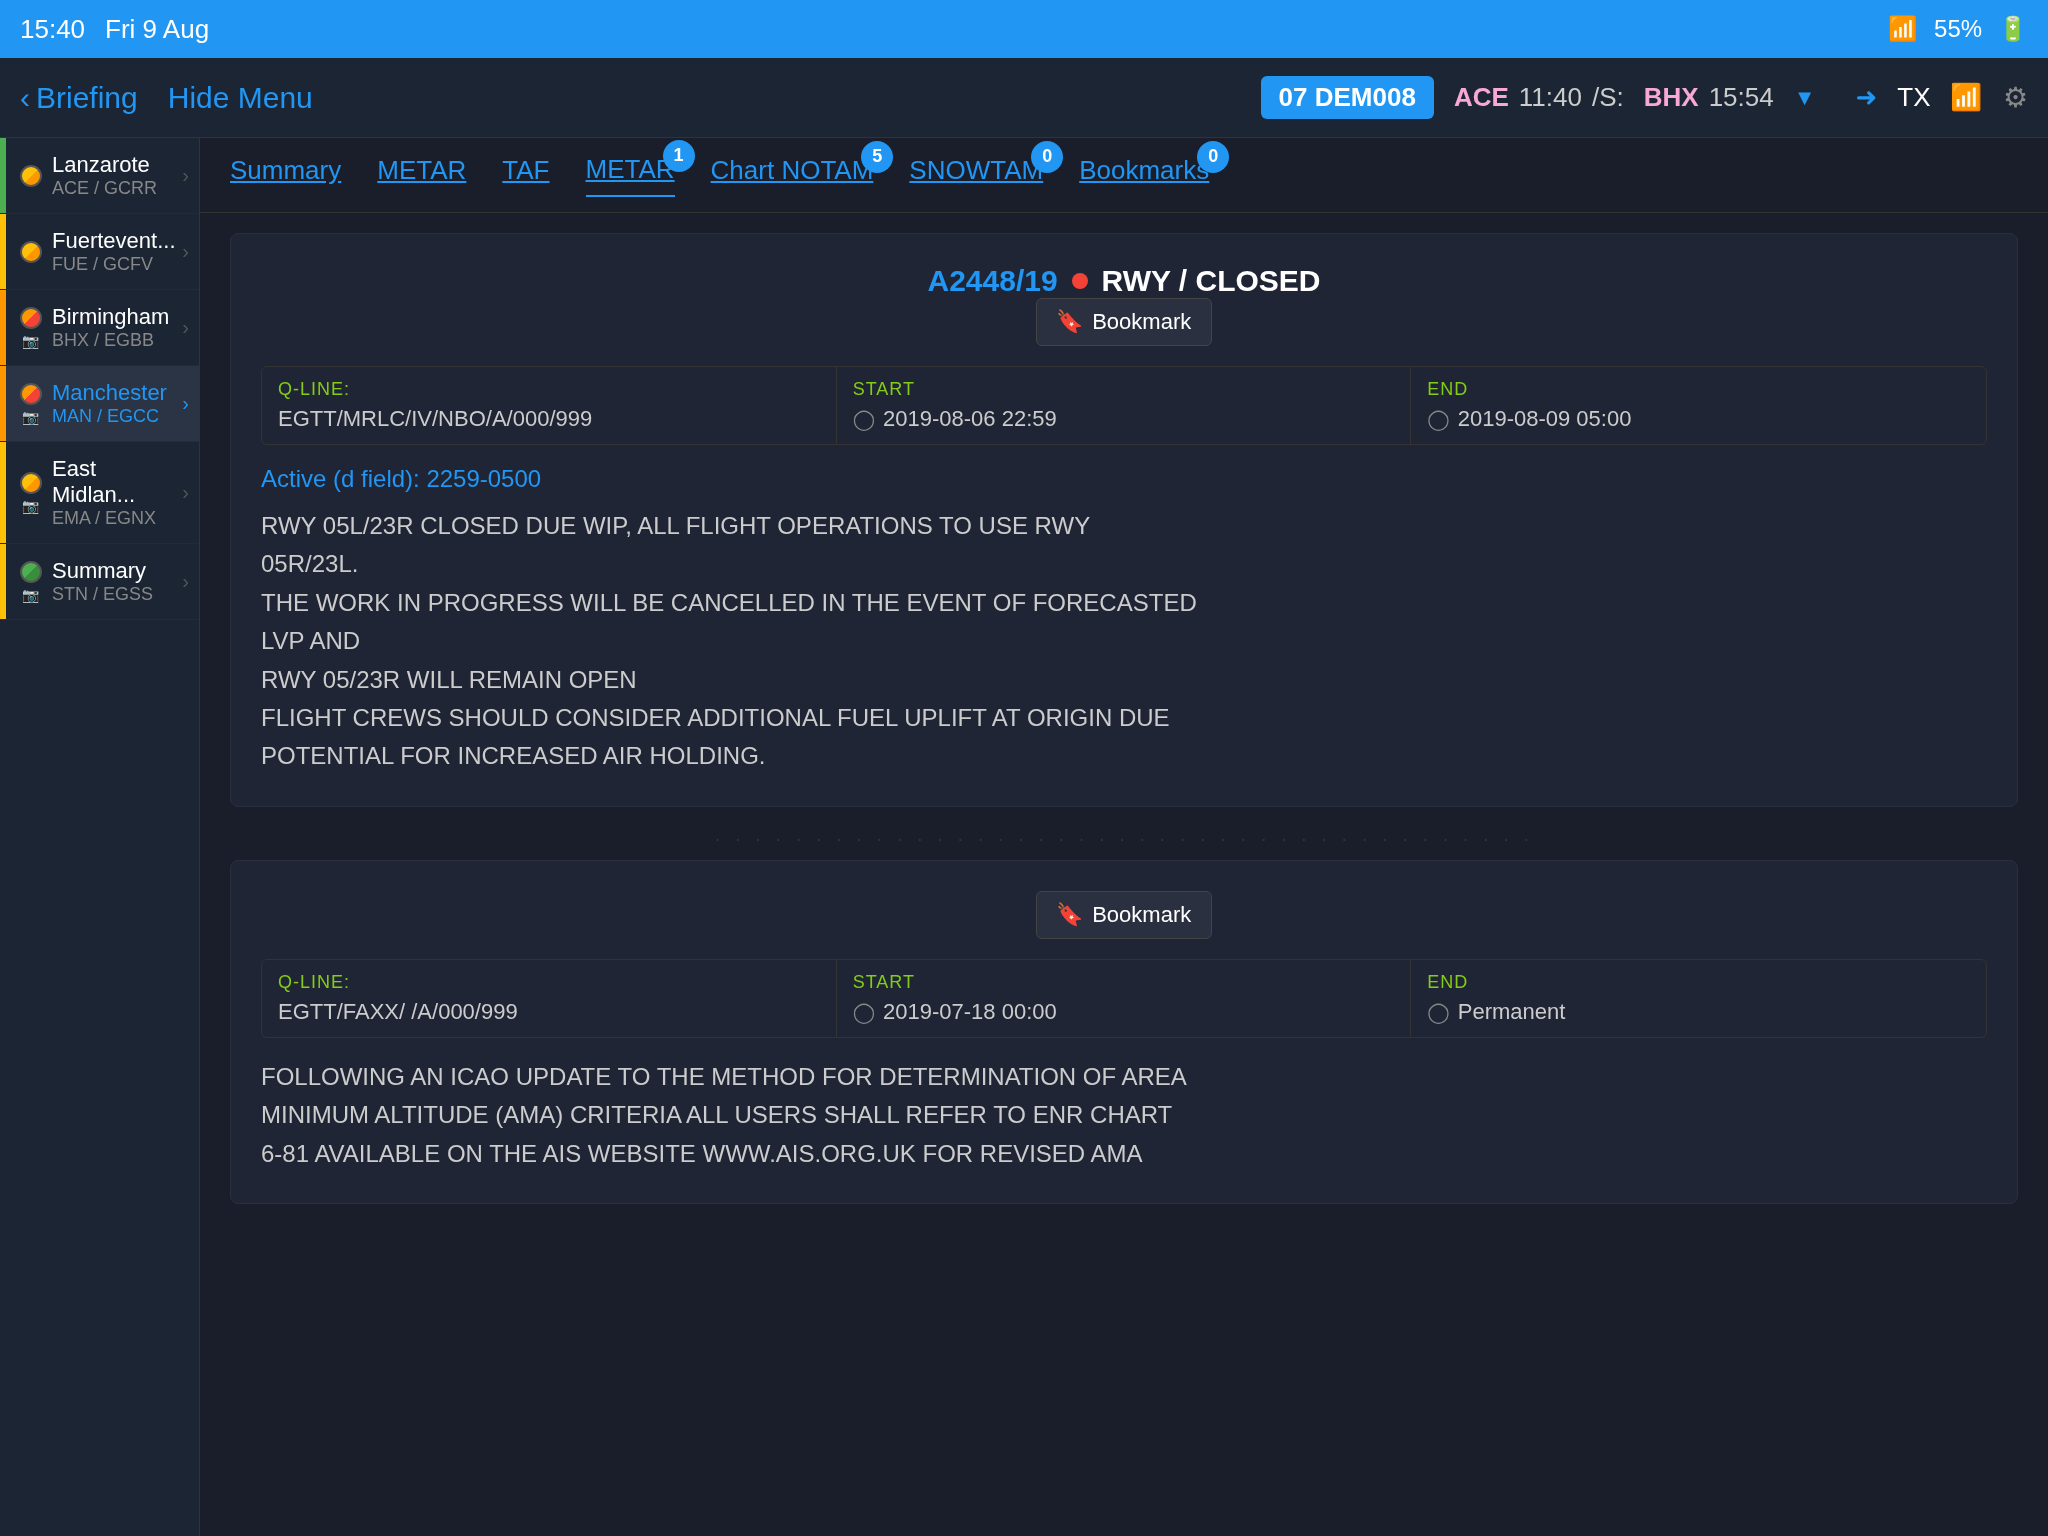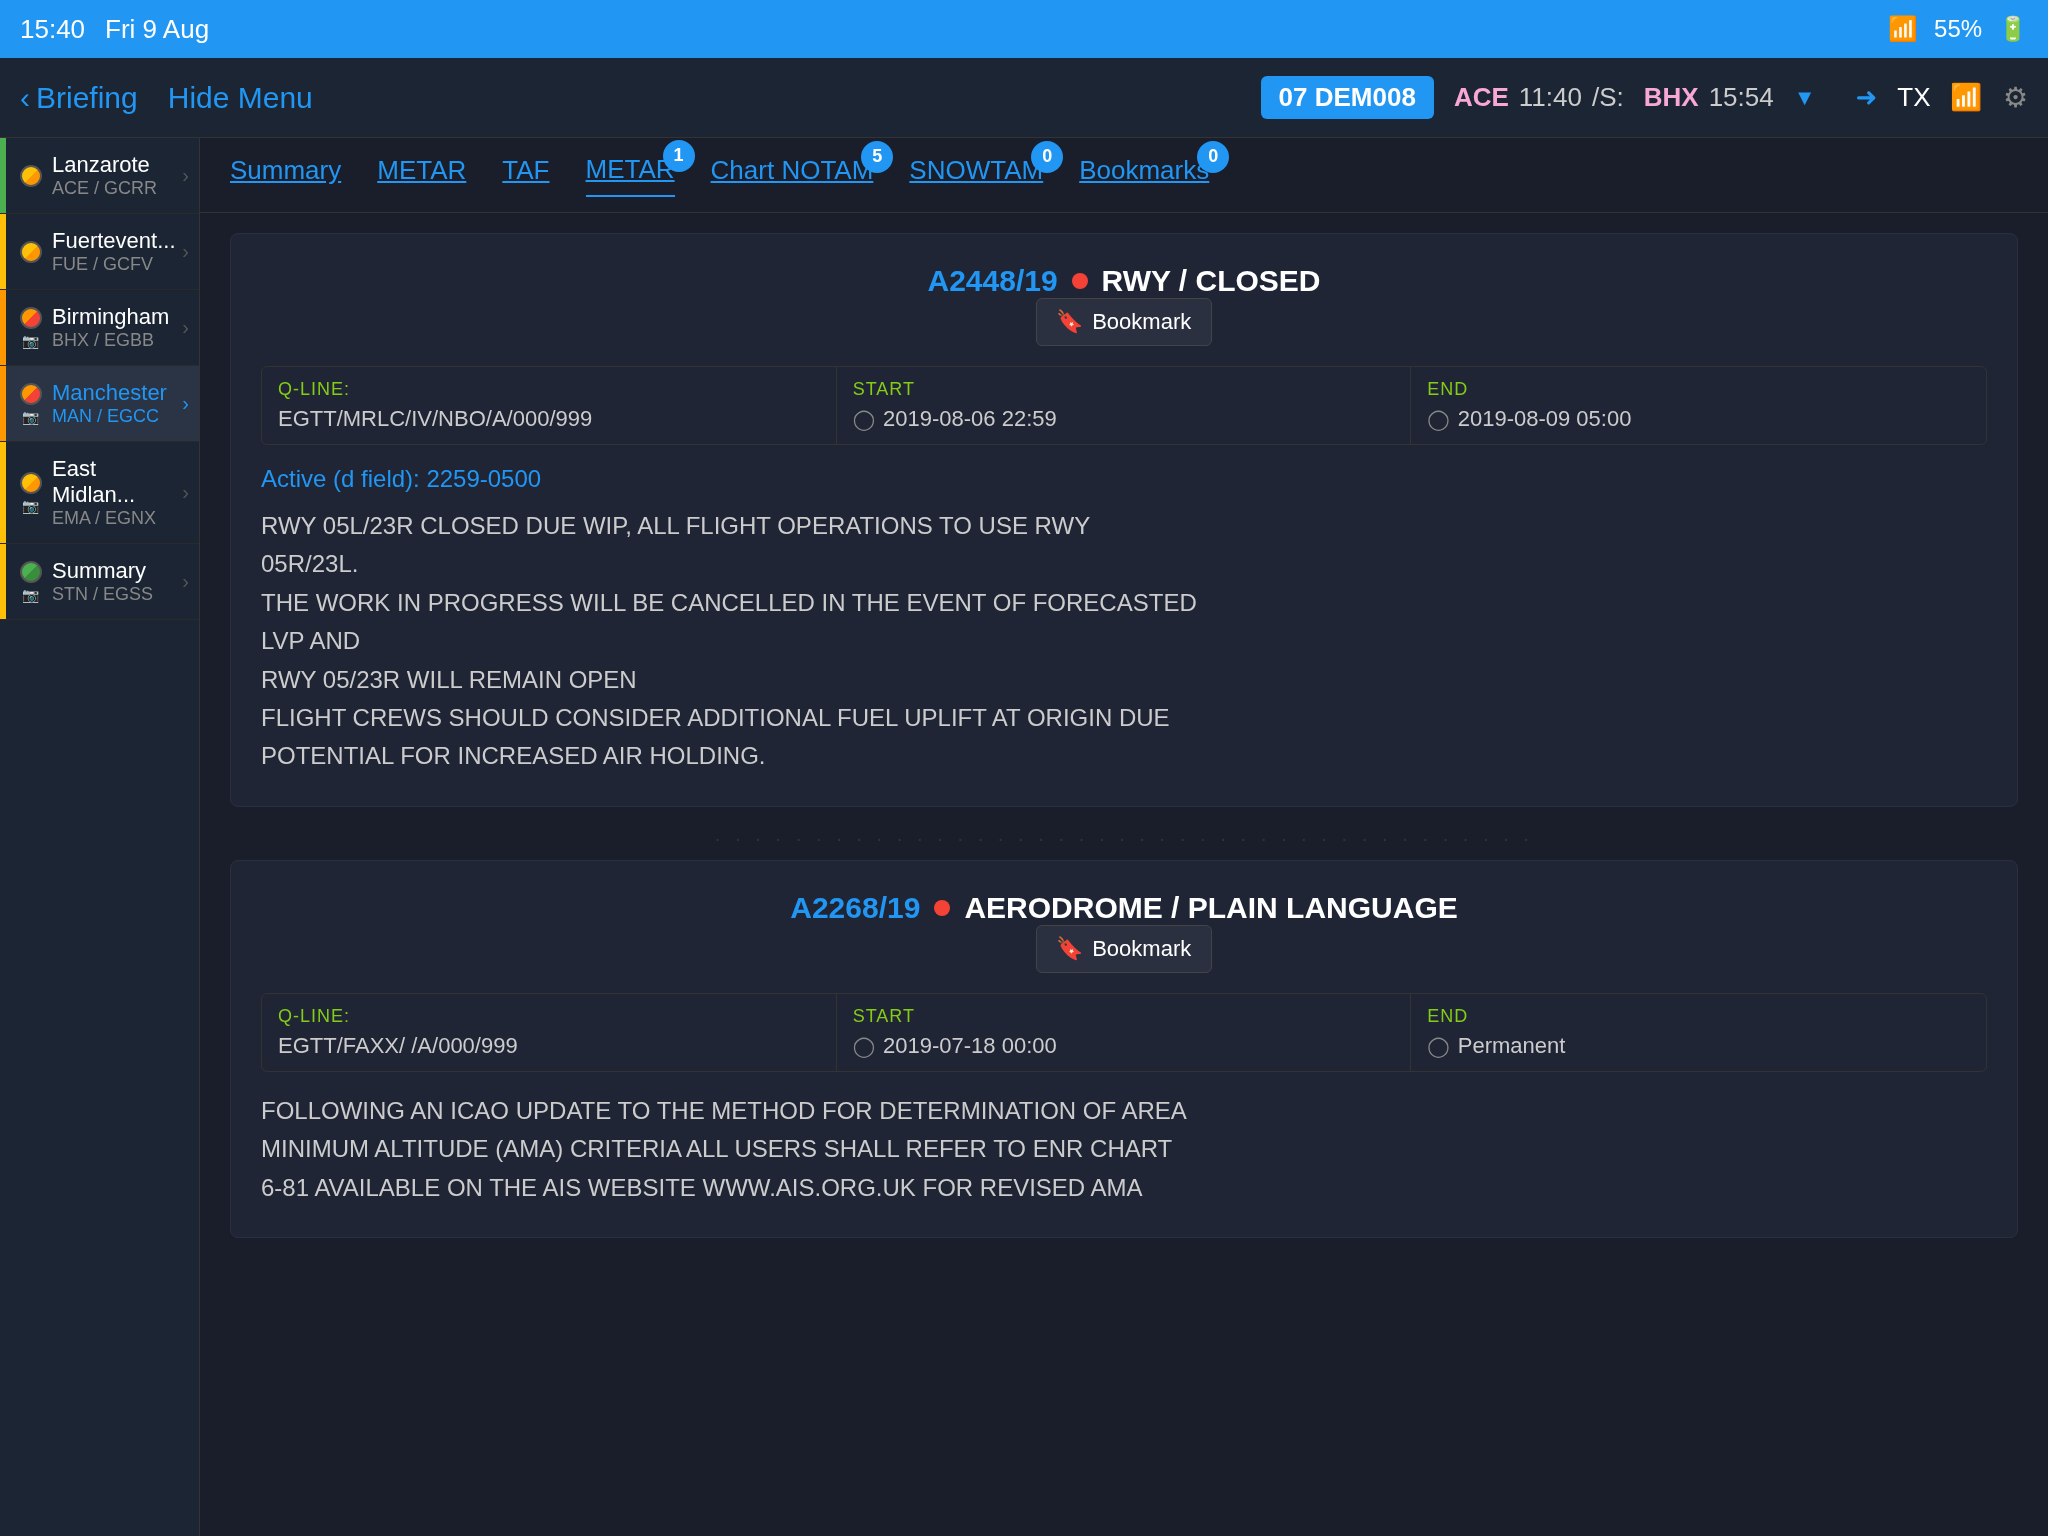--- a/index.html
+++ b/index.html
@@ -484,25 +484,20 @@
 LVP AND
 RWY 05/23R WILL REMAIN OPEN
 FLIGHT CREWS SHOULD CONSIDER ADDITIONAL FUEL UPLIFT AT ORIGIN DUE
 POTENTIAL FOR INCREASED AIR HOLDING.</div>
       </div>
 
       <div class="divider-dots">· · · · · · · · · · · · · · · · · · · · · · · · · · · · · · · · · · · · · · · · ·</div>
 
       <div class="notam-card">
         <div class="notam-header">
-          <div class="notam-title">
-            <span class="notam-id">A2268/19</span>
-            <span class="notam-dot"></span>
-            <span class="notam-type">AERODROME / PLAIN LANGUAGE</span>
-          </div>
           <button class="bookmark-btn">
             <span>🔖</span>
             <span>Bookmark</span>
           </button>
         </div>
 
         <div class="notam-meta">
           <div class="notam-meta-col">
             <div class="notam-meta-label">Q-LINE:</div>
             <div class="notam-meta-value">EGTT/FAXX/ /A/000/999</div>

